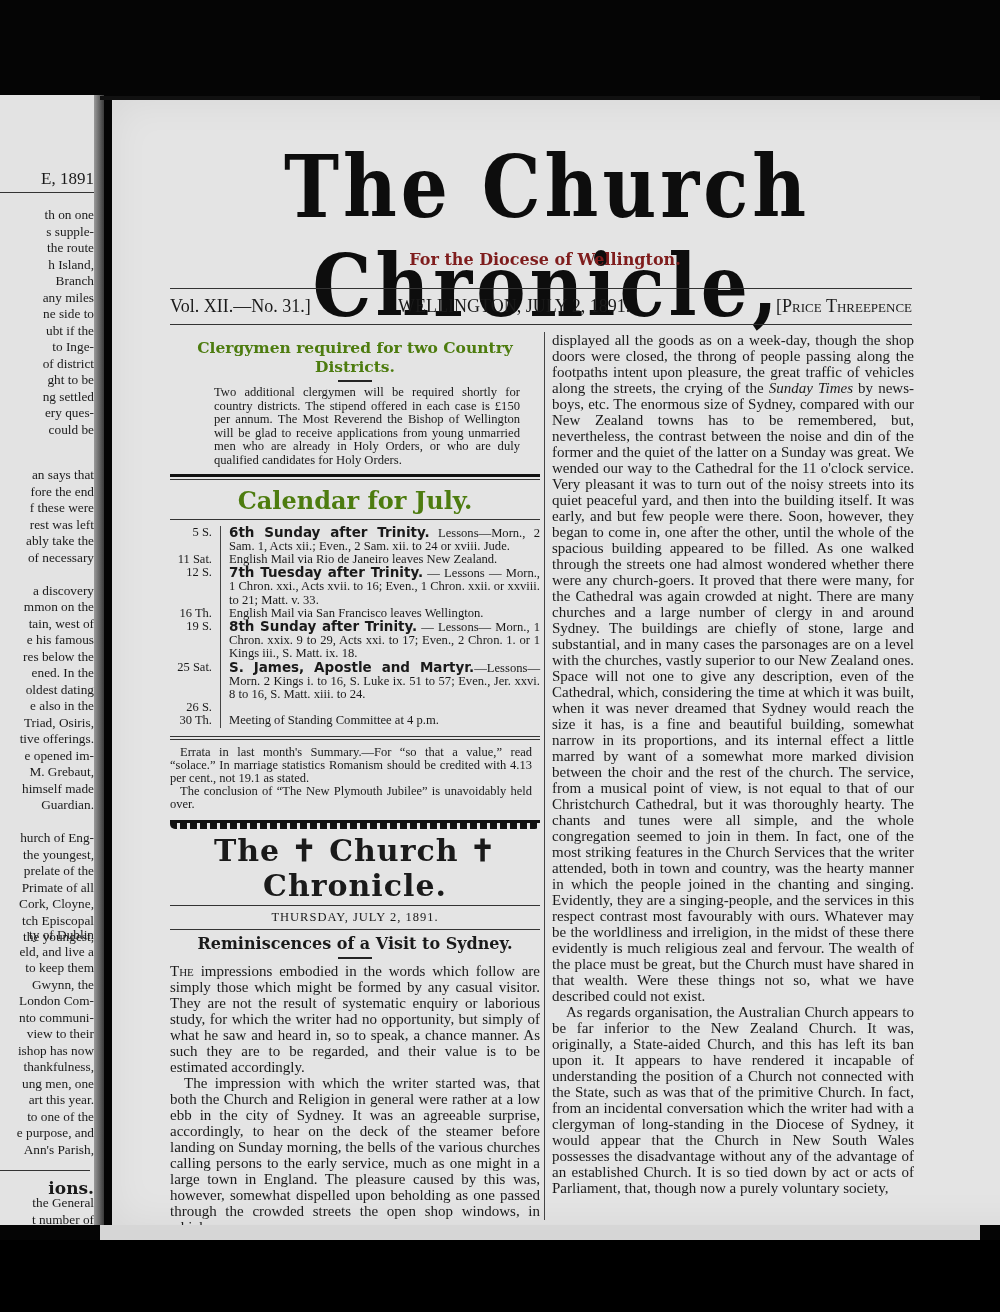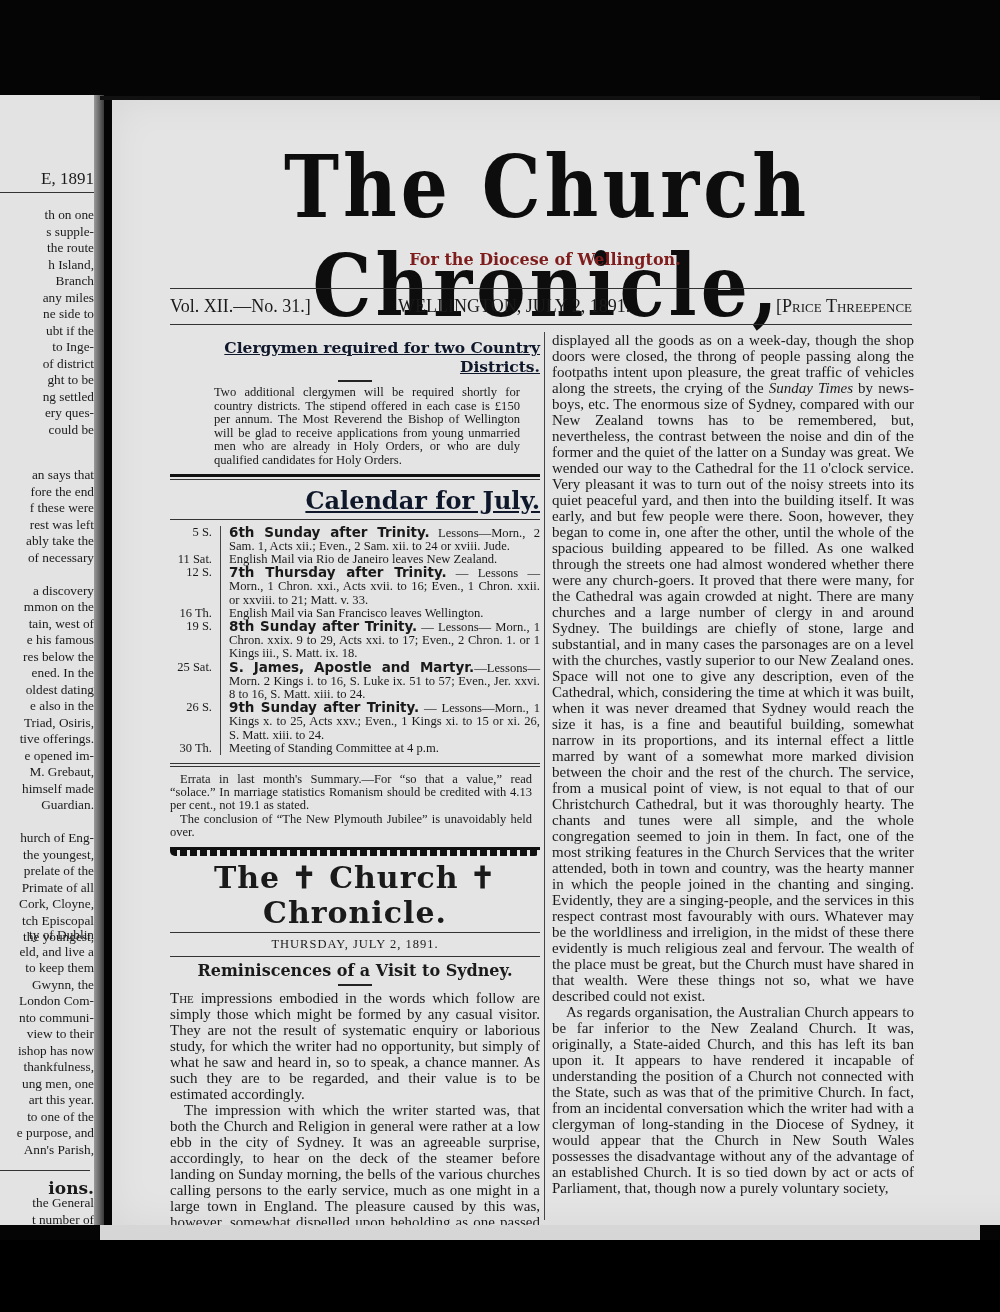--- a/index.html
+++ b/index.html
@@ -39,21 +39,21 @@
   .issue-bar { position:absolute; left:58px; top:196px; width:742px; height:24px; font-size:18px; }
   .issue-bar span { position:absolute; top:0; white-space:nowrap; }
   .issue-vol { left:0; }
   .issue-place { left:228px; }
   .issue-price { right:0; font-variant:small-caps; }
 
   .col-left { position:absolute; left:58px; top:232px; width:370px; }
   .col-right { position:absolute; left:440px; top:232px; width:362px; }
   .col-divider { position:absolute; left:432px; top:232px; width:1px; height:888px; background:#444; }
 
-  .blk-head { font-family:"DejaVu Serif",serif; font-weight:bold; text-align:right; color:#0f172a;text-decoration:underline; }
+  .blk-head { font-family:"DejaVu Serif",serif; font-weight:bold; text-align:center; color:#4d7c0f; }
   .short-rule { width:34px; height:2px; background:#222; margin:4px auto 4px; }
   .notice { font-size:12.6px; line-height:13.6px; padding:0 20px 0 44px; text-align:justify; }
   .thick-rule { height:3px; background:#111; margin-top:6px; }
   .thin-rule { height:1px; background:#333; }
   .cal-table { margin-top:6px; font-size:12.6px; line-height:13.2px; }
   .cal-row { display:flex; }
   .cal-day { width:42px; flex:none; text-align:right; padding-right:8px; border-right:1px solid #444; font-size:12.5px; }
   .cal-body { padding-left:8px; flex:1; text-align:justify; }
   .cal-body .ttl { font-family:"DejaVu Sans",sans-serif; font-weight:bold; font-size:13.5px; }
   .errata { font-size:12.5px; line-height:13.2px; text-align:justify; padding-right:8px; }
@@ -173,37 +173,36 @@
         <div class="cal-row">
           <div class="cal-day">5 S.</div>
           <div class="cal-body"><span class="ttl">6th Sunday after Trinity.</span> Lessons—Morn., 2 Sam. 1, Acts xii.; Even., 2 Sam. xii. to 24 or xviii. Jude.</div>
         </div>
         <div class="cal-row">
           <div class="cal-day">11 Sat.</div>
           <div class="cal-body">English Mail via Rio de Janeiro leaves New Zealand.</div>
         </div>
         <div class="cal-row">
           <div class="cal-day">12 S.</div>
-          <div class="cal-body"><span class="ttl">7th Thursday after Trinity.</span> — Lessons — Morn., 1 Chron. xxi., Acts xvii. to 16; Even., 1 Chron. xxii. or xxviii. to 21; Matt. v. 33.</div>
+          <div class="cal-body"><span class="ttl">7th Tuesday after Trinity.</span> — Lessons — Morn., 1 Chron. xxi., Acts xvii. to 16; Even., 1 Chron. xxii. or xxviii. to 21; Matt. v. 33.</div>
         </div>
         <div class="cal-row">
           <div class="cal-day">16 Th.</div>
           <div class="cal-body">English Mail via San Francisco leaves Wellington.</div>
         </div>
         <div class="cal-row">
           <div class="cal-day">19 S.</div>
           <div class="cal-body"><span class="ttl">8th Sunday after Trinity.</span> — Lessons— Morn., 1 Chron. xxix. 9 to 29, Acts xxi. to 17; Even., 2 Chron. 1. or 1 Kings iii., S. Matt. ix. 18.</div>
         </div>
         <div class="cal-row">
           <div class="cal-day">25 Sat.</div>
           <div class="cal-body"><span class="ttl">S. James, Apostle and Martyr.</span>—Lessons—Morn. 2 Kings i. to 16, S. Luke ix. 51 to 57; Even., Jer. xxvi. 8 to 16, S. Matt. xiii. to 24.</div>
         </div>
         <div class="cal-row">
           <div class="cal-day">26 S.</div>
-          <div class="cal-body"><span class="ttl">9th Sunday after Trinity.</span> — Lessons—Morn., 1 Kings x. to 25, Acts xxv.; Even., 1 Kings xi. to 15 or xi. 26, S. Matt. xiii. to 24.</div>
         </div>
         <div class="cal-row">
           <div class="cal-day">30 Th.</div>
           <div class="cal-body">Meeting of Standing Committee at 4 p.m.</div>
         </div>
       </div>
     <div class="thin-rule" style="margin-top:8px"></div>
     <div class="thin-rule" style="margin-top:2px"></div>
 
     <div class="errata" style="margin-top:6px;text-indent:10px;">Errata in last month's Summary.—For “so that a value,” read “solace.” In marriage statistics Romanism should be credited with 4.13 per cent., not 19.1 as stated.</div>

